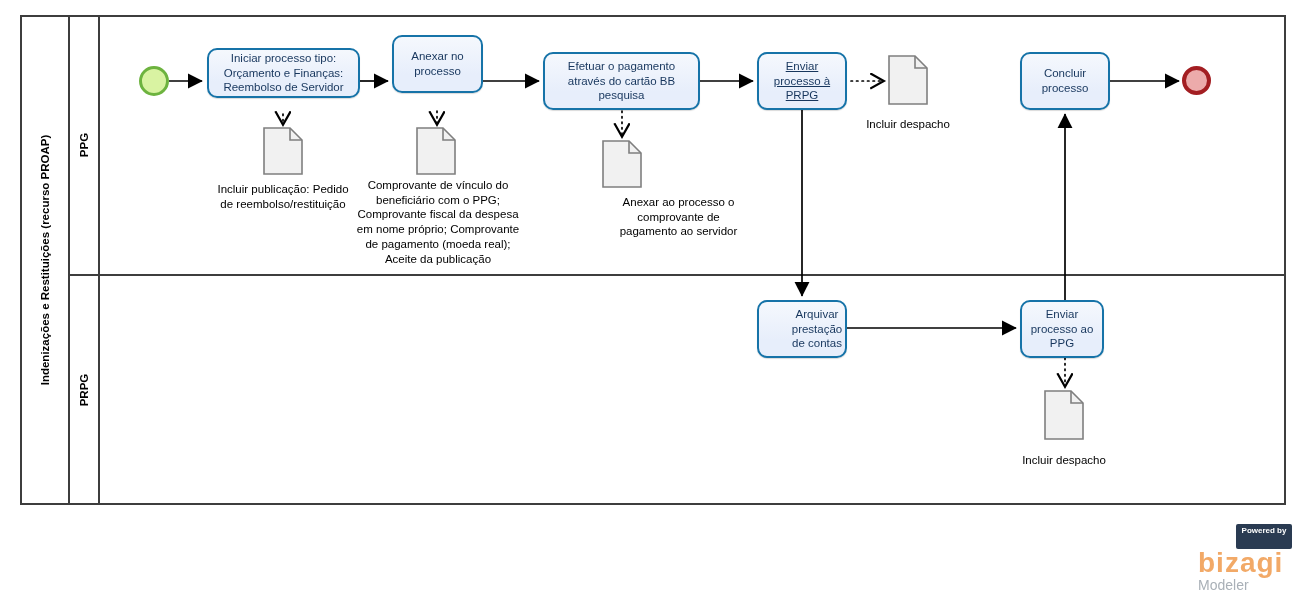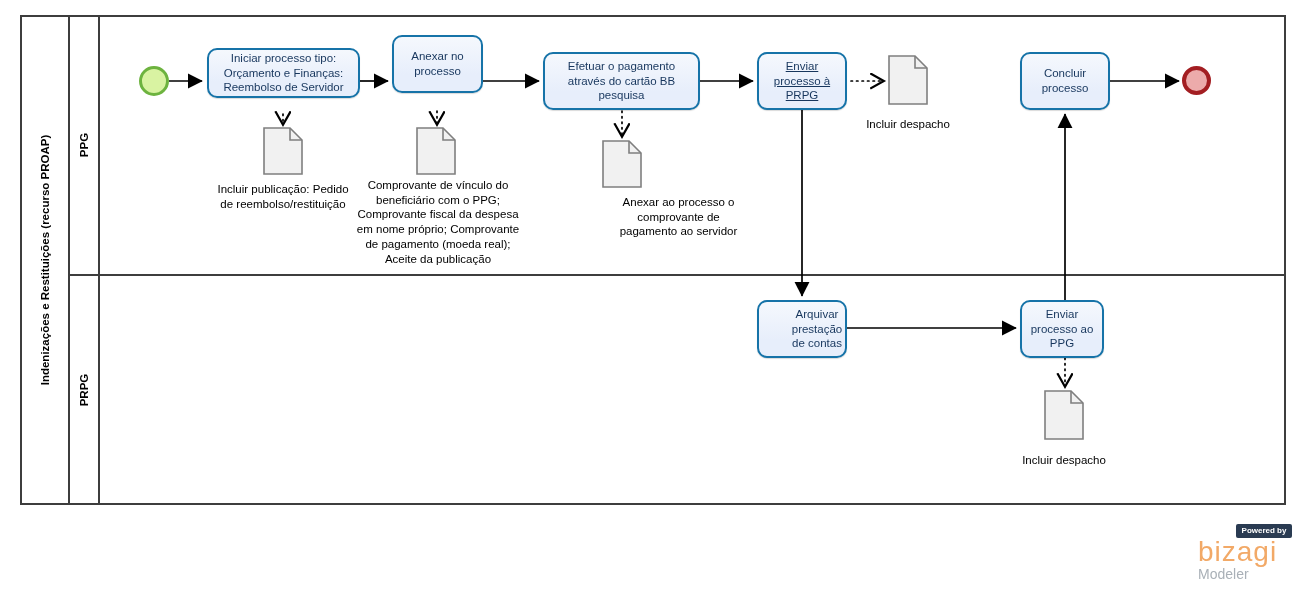--- a/index.html
+++ b/index.html
@@ -34,22 +34,22 @@
   .end-event{left:1182px;top:66px;width:29px;height:29px;
     border:4.5px solid var(--end-border,#a31e22);background:var(--end-fill,#ecabab);}
   
   .doc{position:absolute;}
   .doc-label{position:absolute;text-align:center;font-size:11.5px;line-height:1.28;color:#000;}
   .connectors{position:absolute;left:0;top:0;}
   
   .logo{position:absolute;left:1198px;top:524px;width:100px;}
   .powered{display:block;margin-left:38px;width:56px;text-align:center;
     background:var(--powered-navy,#2a3b52);color:#fff;font-size:8px;font-weight:bold;
-    padding:2px 0 3px 0;border-radius:2px;}
-  .bizagi-text{display:block;color:var(--bizagi-orange,#f2a967);font-size:28px;font-weight:normal;
+    padding:2px 0 14px 0;border-radius:2px;}
+  .bizagi-text{display:block;color:var(--bizagi-orange,#f2a967);font-size:28px;font-weight:bold;
     line-height:0.95;letter-spacing:1px;margin-top:1px;}
   .modeler-text{display:block;color:#a9b0b7;font-size:14px;margin-top:0;}
 </style>
 </head>
 <body>
 
 <div class="canvas">
 
   <div class="pool-frame"></div>
   <div class="pool-title-cell">

